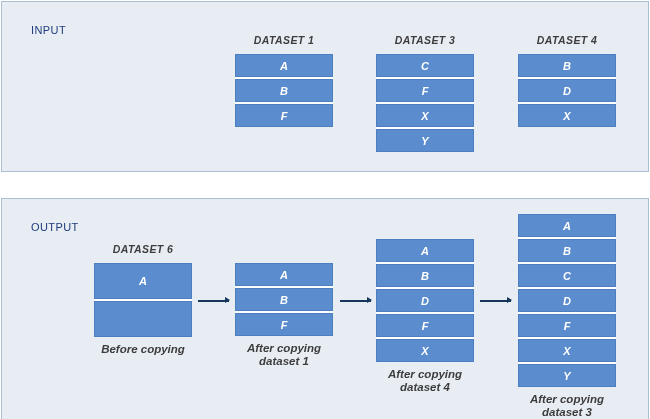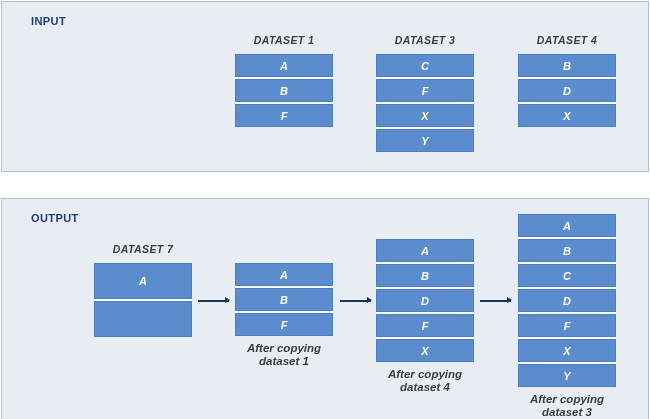--- a/index.html
+++ b/index.html
@@ -8,22 +8,22 @@
     font-family:"Liberation Sans", sans-serif; overflow:hidden;
   }
   .panel {
     position:absolute; left:1px; right:1px; box-sizing:border-box;
     background:var(--panel-bg,#e8edf4);
     border:1px solid var(--panel-border,#abbfd3);
   }
   .panel-input  { top:1px;   height:171px; }
   .panel-output { top:190px; height:228px;margin-top:8px; }
   .panel-title {
-    position:absolute; left:29px; top:13px;
-    font-size:11px; font-weight:bold; letter-spacing:0.4px;
+    position:absolute; left:29px; top:22px;
+    font-size:11px; font-weight:normal; letter-spacing:0.4px;
     color:var(--heading,#1e3c7b);
   }
   .ds-col { position:absolute; width:98px;font-style:italic; }
   .ds-header {
     text-align:center; font-size:10.5px; font-weight:bold;
     letter-spacing:0.4px; color:var(--label-text,#3d3d3d);
     margin-bottom:8px; white-space:nowrap;
   }
   .boxes { display:flex; flex-direction:column; gap:2px; background:var(--gap,#ffffff); }
   .box {
@@ -98,29 +98,30 @@
             <span>X</span>
           </div>
         </div>
     </div>
   </section>
 
   <section class="panel panel-output">
     <div class="panel-title">OUTPUT</div>
 
     <div class="ds-col" style="left:92px; top:44px">
-      <div class="ds-header">DATASET 7</div>
+      <div class="ds-header">DATASET 6</div>
       <div class="boxes tall">
           <div class="box">
             <span>A</span>
           </div>
           <div class="box">
             <span></span>
           </div>
         </div>
+      <div class="caption">Before copying</div>
     </div>
 
     <div class="arrow" style="left:196px; top:101px; width:31px"></div>
 
     <div class="ds-col" style="left:233px; top:64px">
       <div class="boxes">
           <div class="box">
             <span>A</span>
           </div>
           <div class="box">

